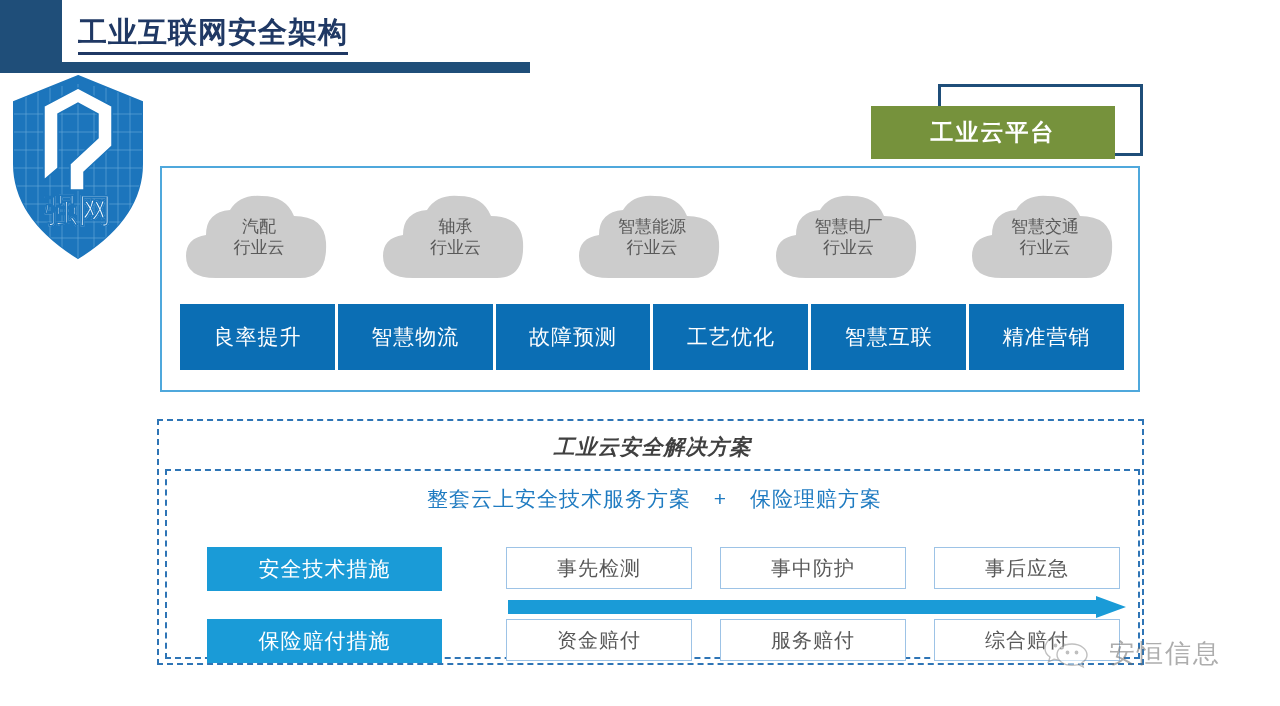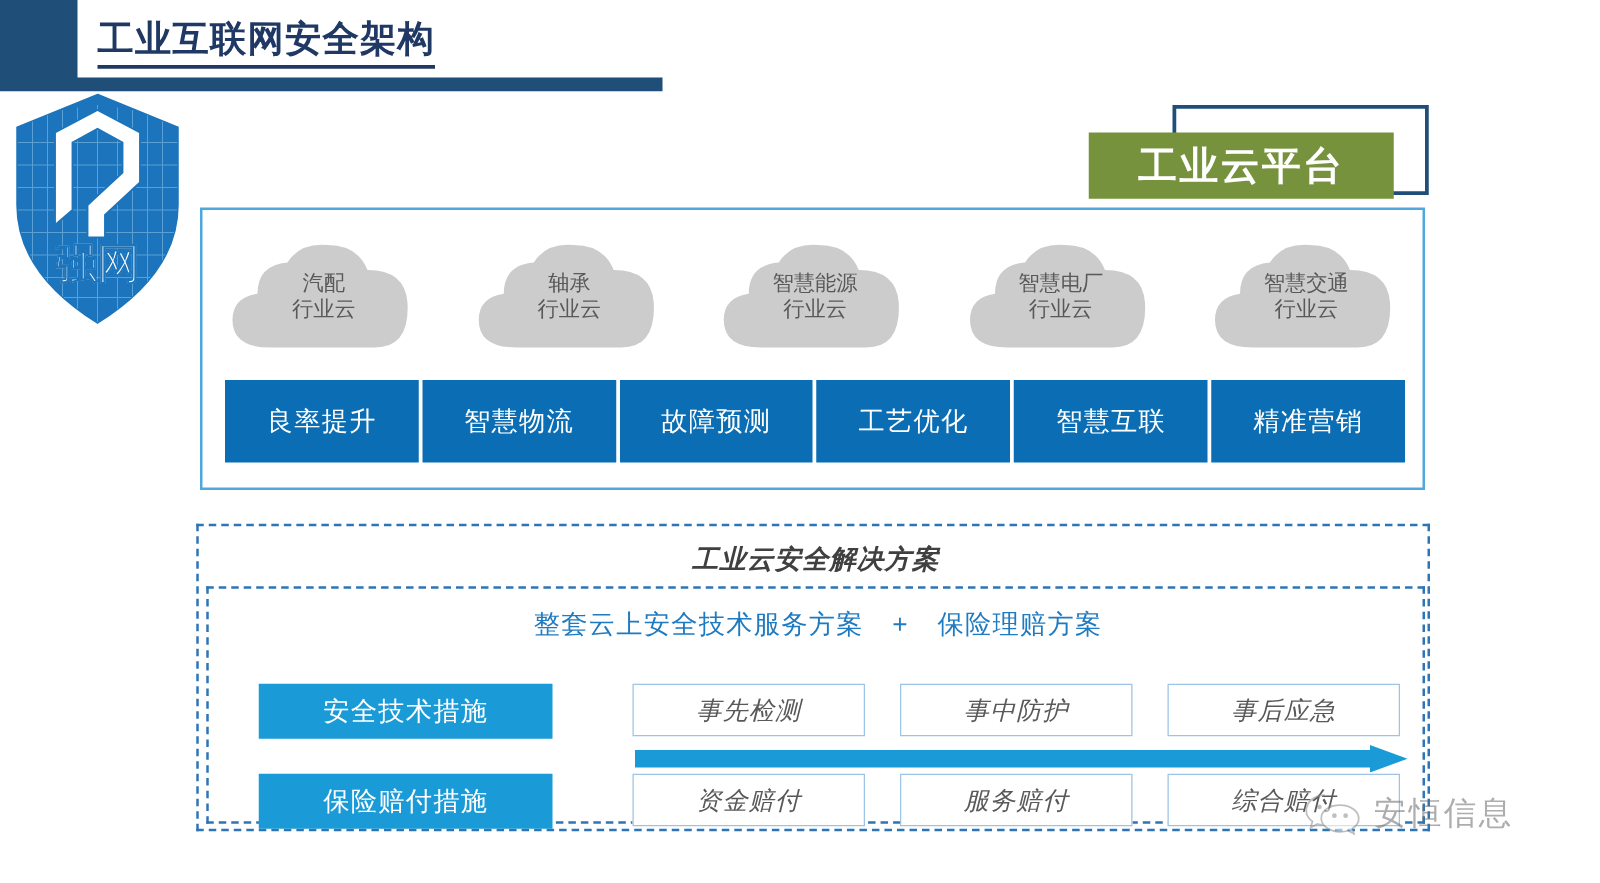--- a/index.html
+++ b/index.html
@@ -65,21 +65,21 @@
     position: absolute;
     left: 871px; top: 106px;
     width: 244px; height: 53px;
     background: #76923C;
     display: flex;
     align-items: center;
     justify-content: center;
   }
   .green-banner span {
     color: #ffffff;
-    font-size: 31px;
+    font-size: 23px;
     font-weight: bold;
     letter-spacing: 2px;
   }
 
   
   .platform-box {
     position: absolute;
     left: 160px; top: 166px;
     width: 980px; height: 226px;
     border: 2px solid #4FA8DC;
@@ -203,40 +203,40 @@
   .wbox-row.r2 { top: 148px; border-radius: 12px; }
   .wbox {
     flex: 1;
     height: 42px;
     border: 1px solid #9DC3E6;
     box-sizing: border-box;
     background: #ffffff;
     display: flex;
     align-items: center;
     justify-content: center;
-    font-style: italic;
   }
   .wbox span {
     color: #595959;
     font-size: 20px;
     letter-spacing: 1px;
   }
 
   .flow-arrow {
     position: absolute;
     left: 341px; top: 125px;
     width: 618px; height: 22px;
   }
 
   
   .watermark {
     position: absolute;
     left: 1043px; top: 633px;
     display: flex;
-    gap: 10px;
+    align-items: center;
+    gap: 20px;
     opacity: 0.55;
   }
   .watermark .wm-text {
     font-size: 26px;
     color: #6b6b6b;
     letter-spacing: 2px;
     font-weight: 500;
   }
 </style>
 </head>

